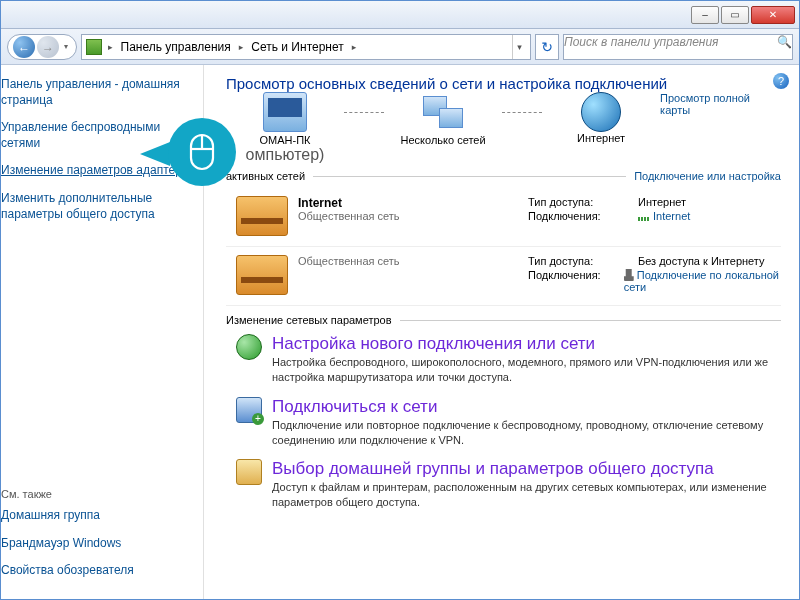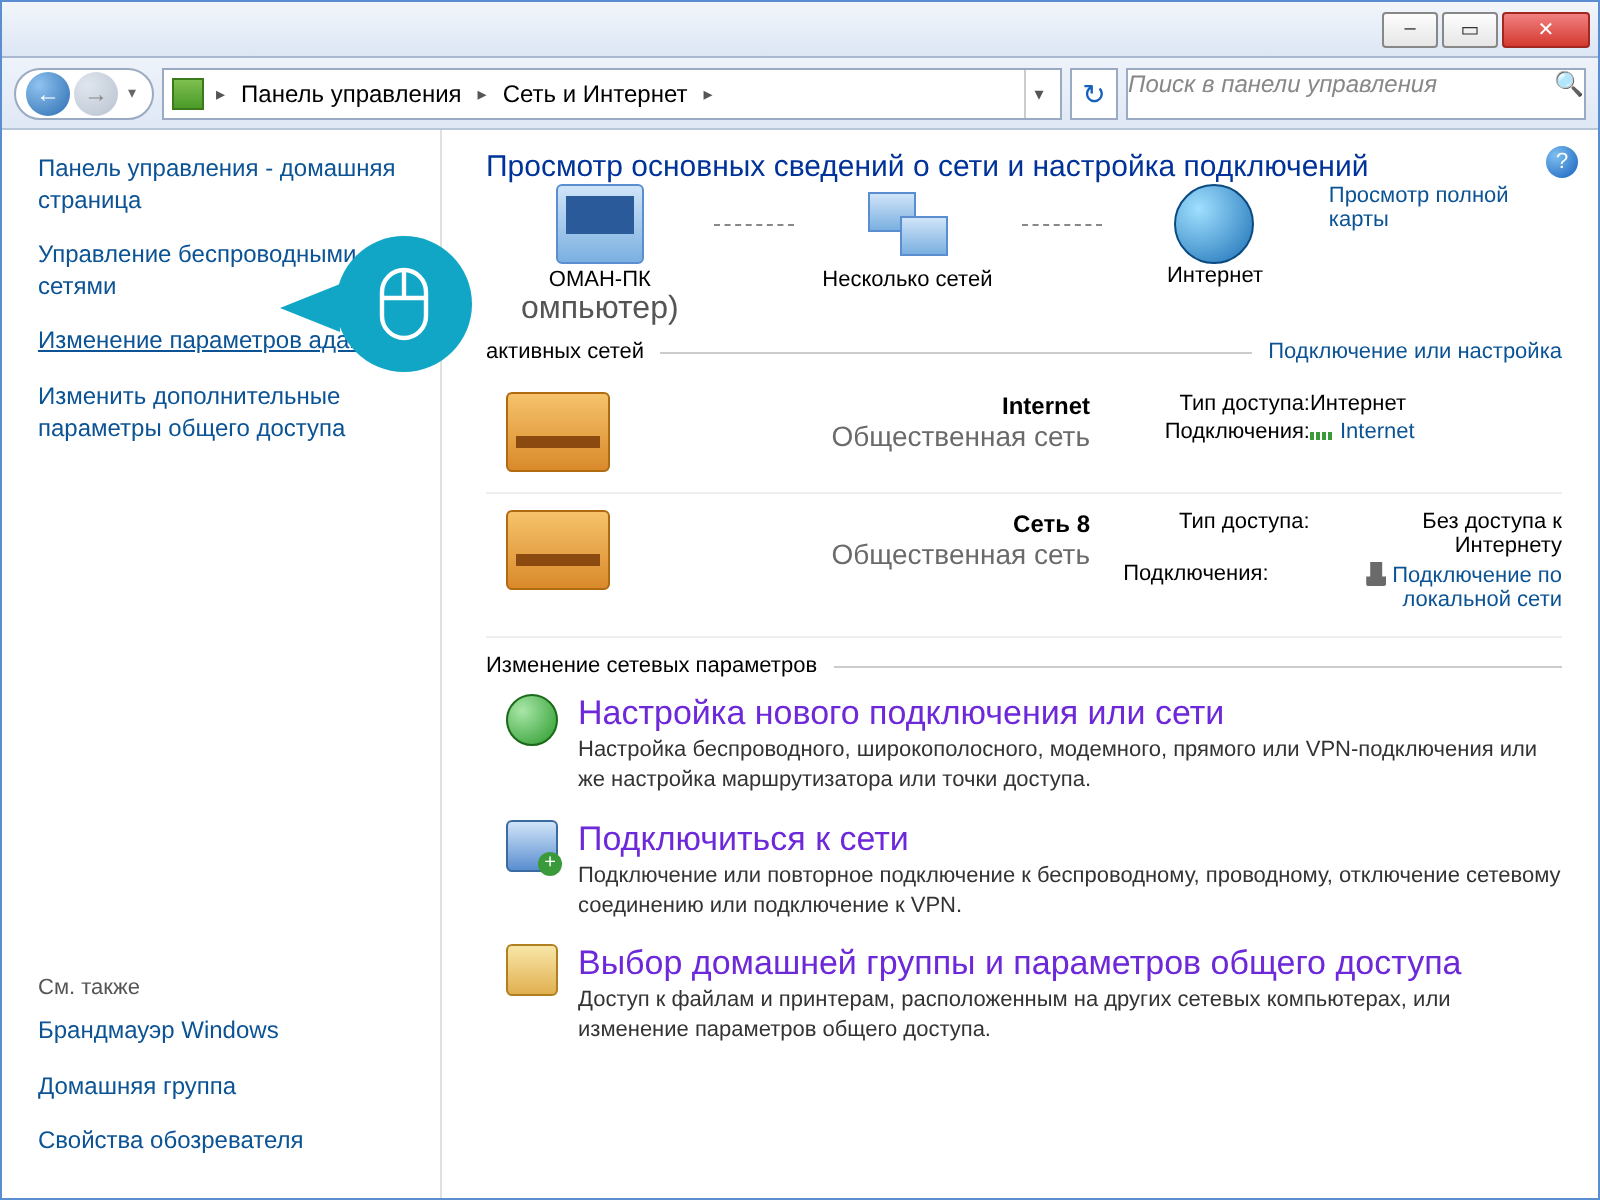--- a/index.html
+++ b/index.html
@@ -18,44 +18,44 @@
   .breadcrumb { flex:1; height:26px; background:#fff; border:1px solid #9aaac2; display:flex; align-items:center; padding:0 4px; gap:2px; min-width:0; }
   .bc-icon { width:16px; height:16px; display:inline-block; background:linear-gradient(#7fc04f,#4a9a2a); border:1px solid #3a7a1a; margin-right:2px; }
   .bc-seg { color:#000; padding:0 4px; white-space:nowrap; }
   .bc-arrow { font-size:9px; color:#555; padding:0 2px; }
   .bc-dd { width:14px; text-align:center; font-size:9px; color:#555; border-left:1px solid #ccc; height:100%; display:flex; align-items:center; justify-content:center; }
   .refresh { width:24px; height:26px; border:1px solid #9aaac2; background:#fff; display:flex; align-items:center; justify-content:center; color:#1560bd; font-size:14px; }
   .search { flex: 0 0 230px; height:26px; border:1px solid #9aaac2; background:#fff; display:flex; align-items:flex-start; padding:0 0; color:#888; font-style:italic; position:relative; }
   .search .mag { margin-left:auto; color:#1560bd; font-style:normal; }
   
   .body { flex:1; display:flex; min-height:0; }
-  .sidebar { width:220px; background:#fff; border-right:1px solid #e0e0e0; padding:12px 12px 8px 18px; display:flex; flex-direction:column; }
+  .sidebar { width:203px; background:#fff; border-right:1px solid #e0e0e0; padding:12px 12px 8px 0; display:flex; flex-direction:column; }
   .sidebar a, .sidebar .side-link { color:#0b5394; text-decoration:none; display:block; margin-bottom:12px; line-height:1.3; cursor:pointer; }
   .sidebar .side-link.highlight { text-decoration:underline; color:#0b5394; }
   .sidebar .see-also-hdr { color:#555; font-size:11px; margin-bottom:8px; }
   .sidebar .spacer { flex:1; }
   .content { flex:1; padding: 10px 18px 10px 22px; overflow:auto; position:relative; }
   .help-icon { position:absolute; top:8px; right:10px; width:16px; height:16px; border-radius:50%; background:radial-gradient(circle at 30% 30%,#7fbff0,#1560bd); color:#fff; font-size:11px; display:flex; align-items:center; justify-content:center; }
   h1.page-title { color:#003399; font-weight:normal; font-size:15px; }
   .map-row { display:flex; align-items:flex-start; gap:0; margin-bottom:6px; }
   .map-node { width:120px; text-align:center; font-size:11px; }
   .map-node .icon { width:44px; height:40px; margin:0 auto 2px; }
   .map-node .lbl { display:block; }
   .map-node .sub { color:#555; font-size:16px; }
   .map-dash { flex:0 0 40px; border-top:1px dashed #888; margin-top:20px; }
   .map-link { color:#0b5394; font-size:11px; margin-left:auto; cursor:pointer; }
   .section-hdr { display:flex; align-items:center; margin:6px 0 6px 0; font-size:11px; color:#000; }
   .section-hdr .line { flex:1; height:1px; background:#ccc; margin:0 8px; }
   .section-hdr .right-link { color:#0b5394; cursor:pointer; }
-  .net-block { display:flex; align-items:flex-start; padding:8px 0 10px 10px; border-bottom:1px solid #eee;text-align:right; }
+  .net-block { display:flex; align-items:flex-start; padding:8px 0 10px 10px; border-bottom:1px solid #eee; }
   .net-block:last-of-type { border-bottom:none; }
   .bench-icon { width:52px; height:40px; margin-right:10px; flex-shrink:0; }
   .net-left { flex:0 0 230px; }
   .net-left .name { font-weight:bold; font-size:12px; }
-  .net-left .type { color:#6a6a6a; font-size:14px; }
+  .net-left .type { color:#6a6a6a; font-size:11px; }
   .net-right { flex:1; font-size:11px; }
   .net-right .row { display:flex; margin-bottom:2px; }
   .net-right .k { width:110px; color:#000; }
   .net-right .v { color:#000; }
   .net-right .v a { color:#0b5394; text-decoration:none; }
   .chg-hdr { font-size:11px; color:#000; margin-top:8px; display:flex; align-items:center; }
   .chg-hdr .line { flex:1; height:1px; background:#ccc; margin-left:8px; }
   .task { display:flex; align-items:flex-start; padding:8px 0 4px 10px; }
   .task .ticon { width:26px; height:26px; margin-right:10px; flex-shrink:0; }
   .task .tbody .tlink { color:#6d28d9; font-size:17px; cursor:pointer; }
@@ -118,22 +118,22 @@
 
   <div class="body">
 
     <div class="sidebar">
       <span class="side-link">Панель управления - домашняя страница</span>
       <span class="side-link">Управление беспроводными сетями</span>
       <span class="side-link highlight">Изменение параметров адаптера</span>
       <span class="side-link">Изменить дополнительные параметры общего доступа</span>
       <div class="spacer"></div>
       <div class="see-also-hdr">См. также</div>
+      <span class="side-link">Домашняя группа</span>
       <span class="side-link">Брандмауэр Windows</span>
-      <span class="side-link">Домашняя группа</span>
       <span class="side-link">Свойства обозревателя</span>
     </div>
 
     <div class="content">
       <div class="help-icon">?</div>
       <h1 class="page-title">Просмотр основных сведений о сети и настройка подключений</h1>
 
       <div class="map-row">
         <div class="map-node">
           <div class="icon ic-pc"></div>
@@ -173,21 +173,20 @@
           <div class="row">
               <span class="k">Подключения:</span>
               <span class="v"><span class="sig"></span><a href="#">Internet</a></span>
             </div>
         </div>
       </div>
 
       <div class="net-block">
         <div class="bench-icon bench"></div>
         <div class="net-left">
-          <div class="name">Сеть  8</div>
           <div class="type">Общественная сеть</div>
         </div>
         <div class="net-right">
           <div class="row">
               <span class="k">Тип доступа:</span>
               <span class="v">Без доступа к Интернету</span>
             </div>
           <div class="row">
               <span class="k">Подключения:</span>
               <span class="v"><span class="plug"></span><a href="#">Подключение по локальной сети</a></span>

